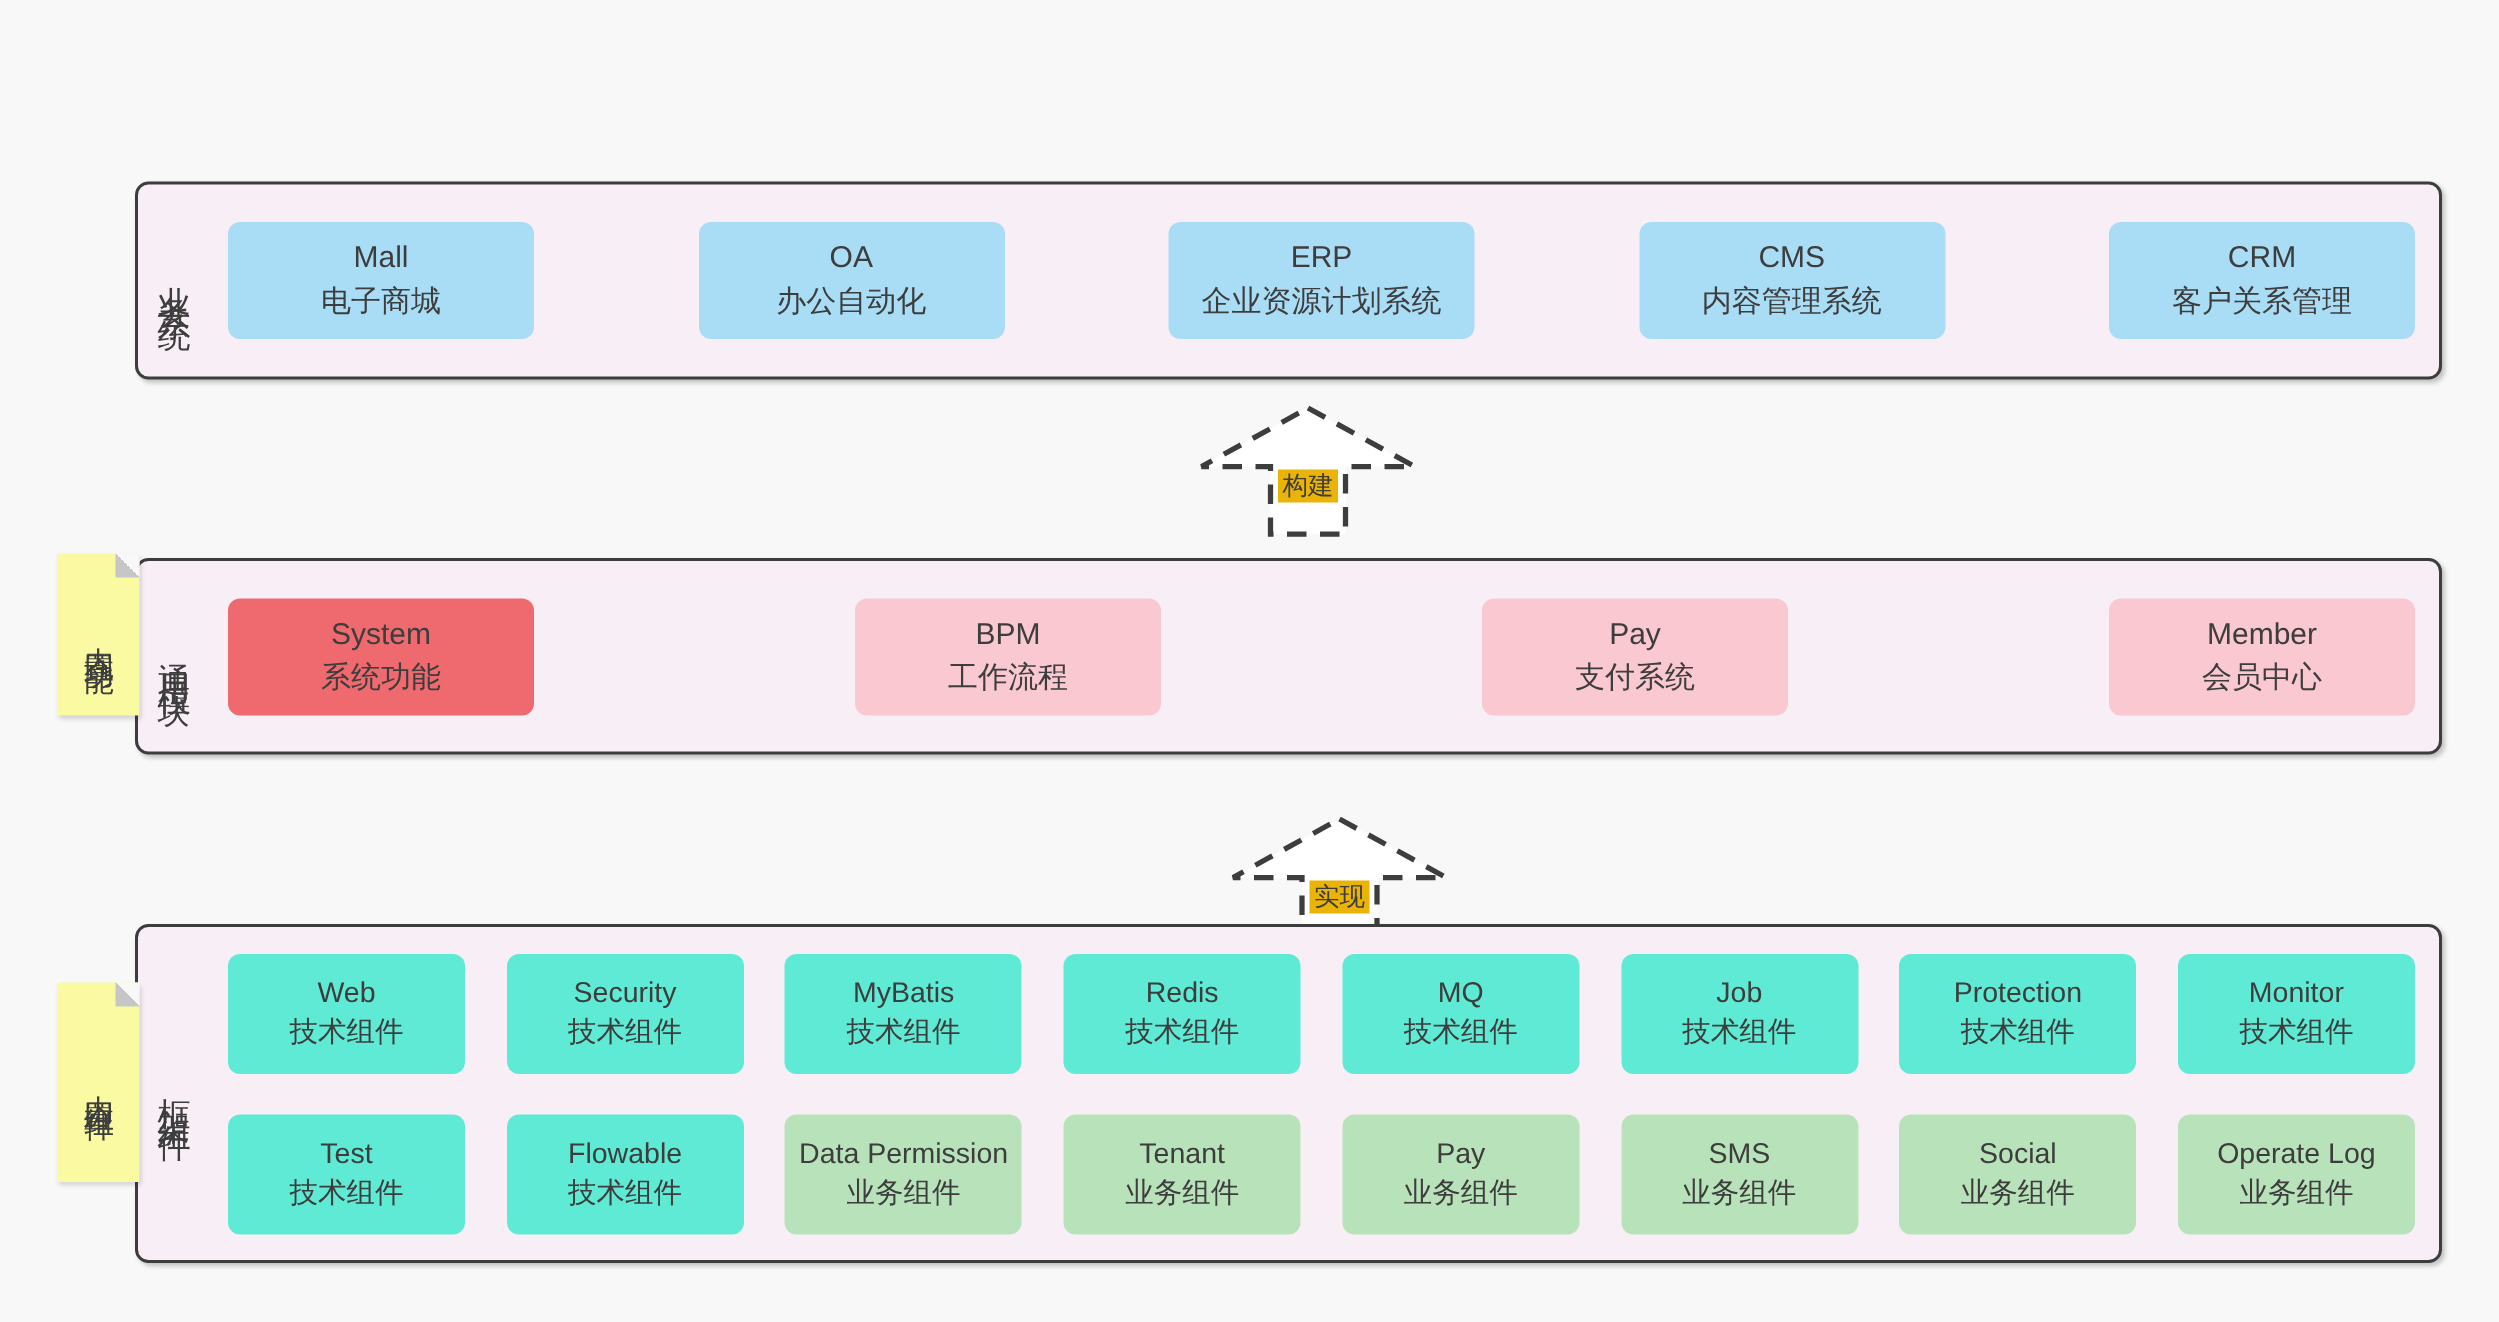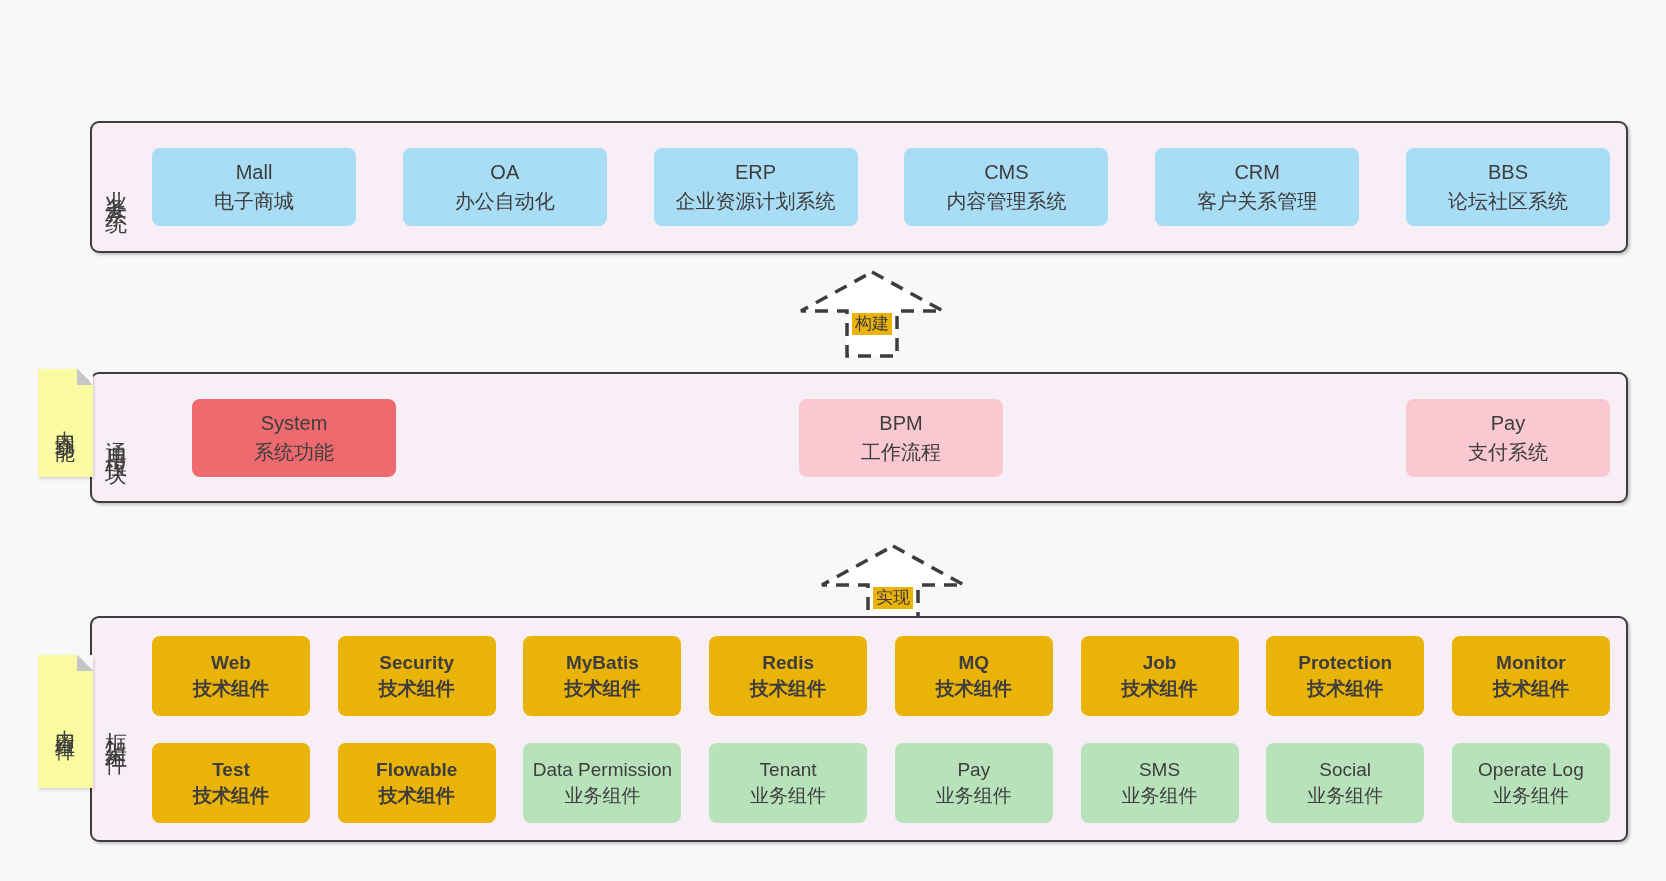--- a/index.html
+++ b/index.html
@@ -36,23 +36,23 @@
   }
   .row { display:flex; justify-content:space-between; }
   .box {
     border-radius:8px;
     display:flex; flex-direction:column; align-items:center; justify-content:center;
     text-align:center;
   }
   .row.cols6 .box { width:204px; height:78px; font-size:20px; line-height:1.45; }
   .row.cols8 .box { width:158px; height:80px; font-size:19px; line-height:1.35; }
   .box.blue   { background:#a9dcf5; }
-  .box.red    { background:#ee6a6e;margin-left:40px; }
+  .box.red    { background:#ee6a6e; }
   .box.pink   { background:#f9c8d1; }
-  .box.gdark  { background:#eab308;font-weight:bold; }
+  .box.gdark  { background:#5eead4; }
   .box.glight { background:#b8e3ba; }
 
   .sticky {
     position:absolute; left:38px; width:55px;
     background:#fafaa2; z-index:5;
     display:flex; align-items:center; justify-content:center;
     box-shadow:1px 2px 3px rgba(0,0,0,.15);
   }
   #sticky-functions  { top:369px; height:108px; }
   #sticky-components { top:655px; height:133px; }
@@ -102,24 +102,20 @@
         <div>企业资源计划系统</div>
       </div>
       <div class="box blue">
         <div>CMS</div>
         <div>内容管理系统</div>
       </div>
       <div class="box blue">
         <div>CRM</div>
         <div>客户关系管理</div>
       </div>
-      <div class="box blue">
-        <div>BBS</div>
-        <div>论坛社区系统</div>
-      </div>
     </div>
   </div>
 </div>
 
 <div class="arrow" id="arrow-build">
   <svg width="142" height="88" viewBox="0 0 142 88">
     <polygon points="71,2 142,41 96,41 96,86 46,86 46,41 0,41"></polygon>
   </svg>
   <div class="arrow-label">构建</div>
 </div>
@@ -133,20 +129,24 @@
         <div>系统功能</div>
       </div>
       <div class="box pink">
         <div>BPM</div>
         <div>工作流程</div>
       </div>
       <div class="box pink">
         <div>Pay</div>
         <div>支付系统</div>
       </div>
+      <div class="box pink">
+        <div>Member</div>
+        <div>会员中心</div>
+      </div>
     </div>
   </div>
 </div>
 
 <div class="arrow" id="arrow-implement">
   <svg width="142" height="88" viewBox="0 0 142 88">
     <polygon points="71,2 142,41 96,41 96,86 46,86 46,41 0,41"></polygon>
   </svg>
   <div class="arrow-label">实现</div>
 </div>

